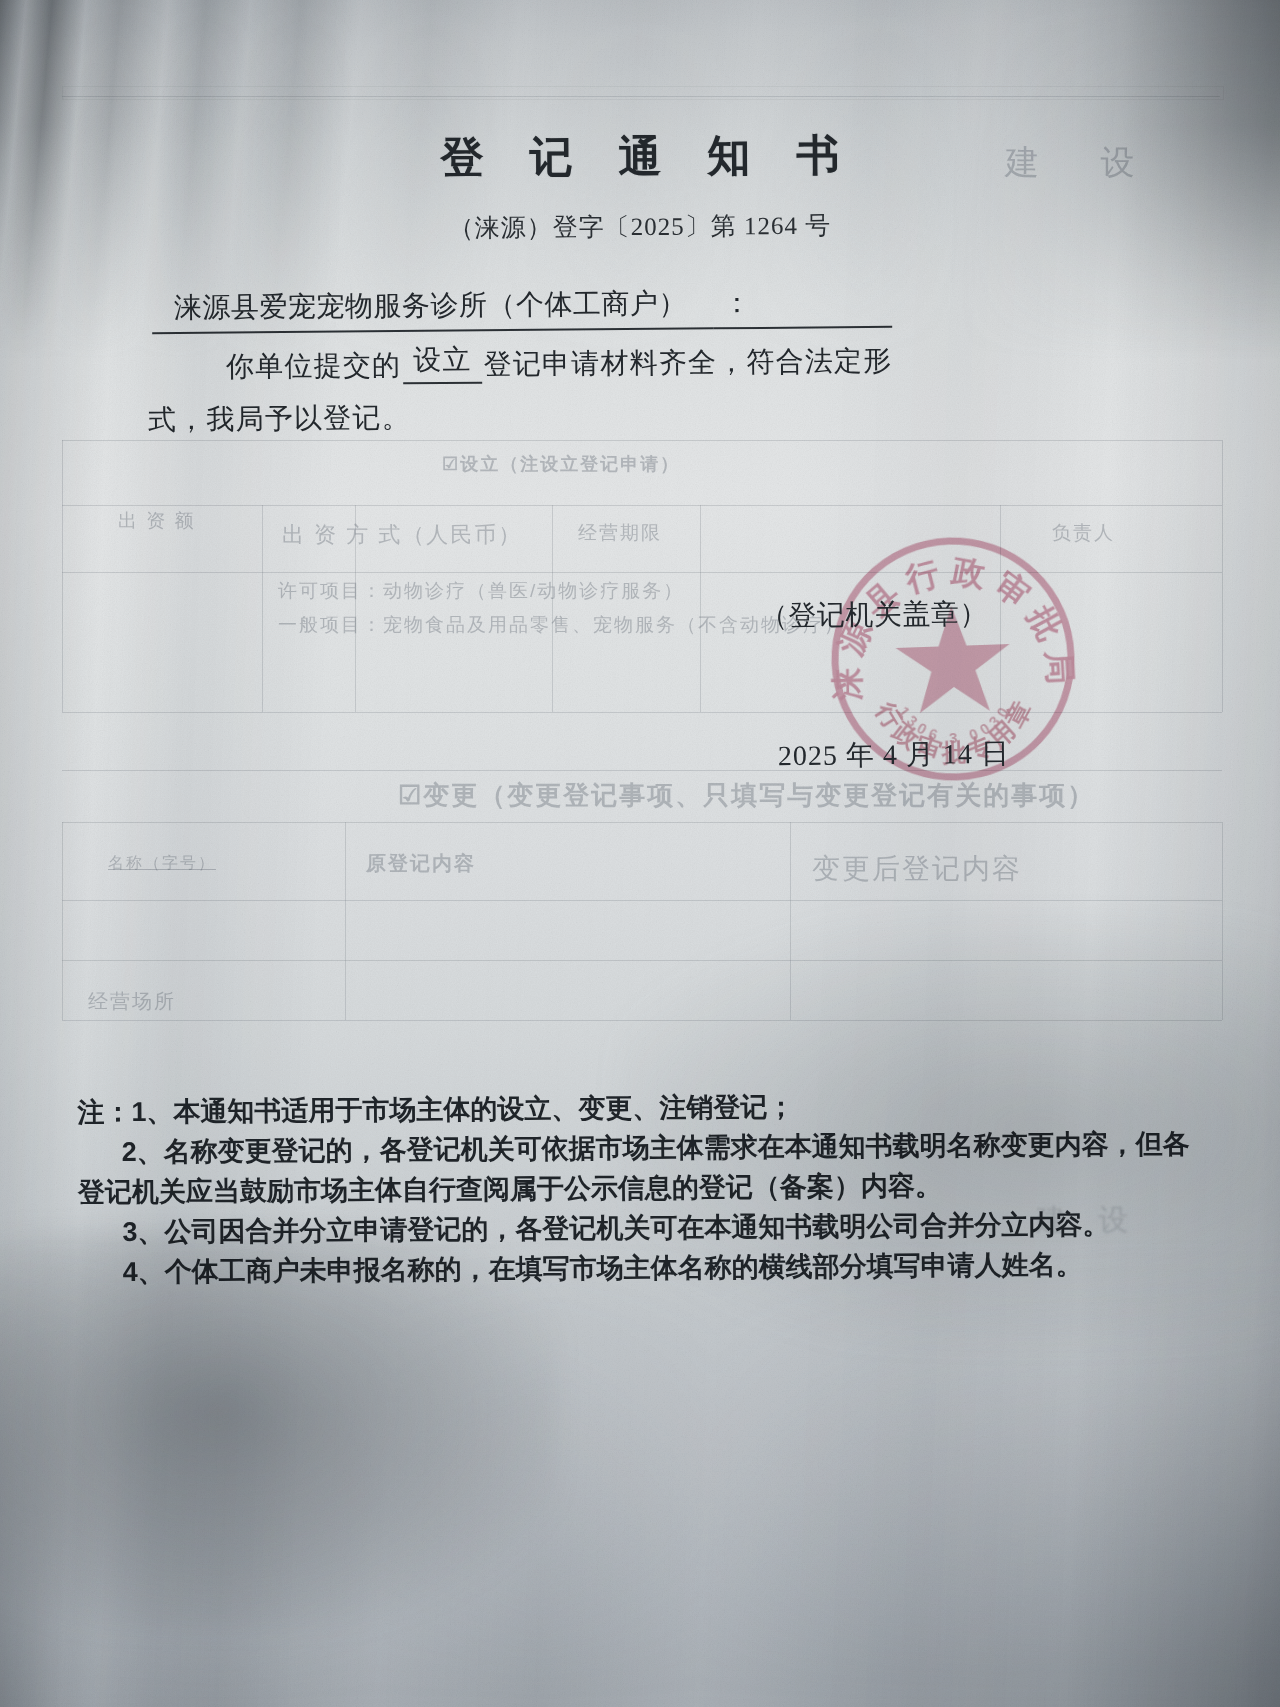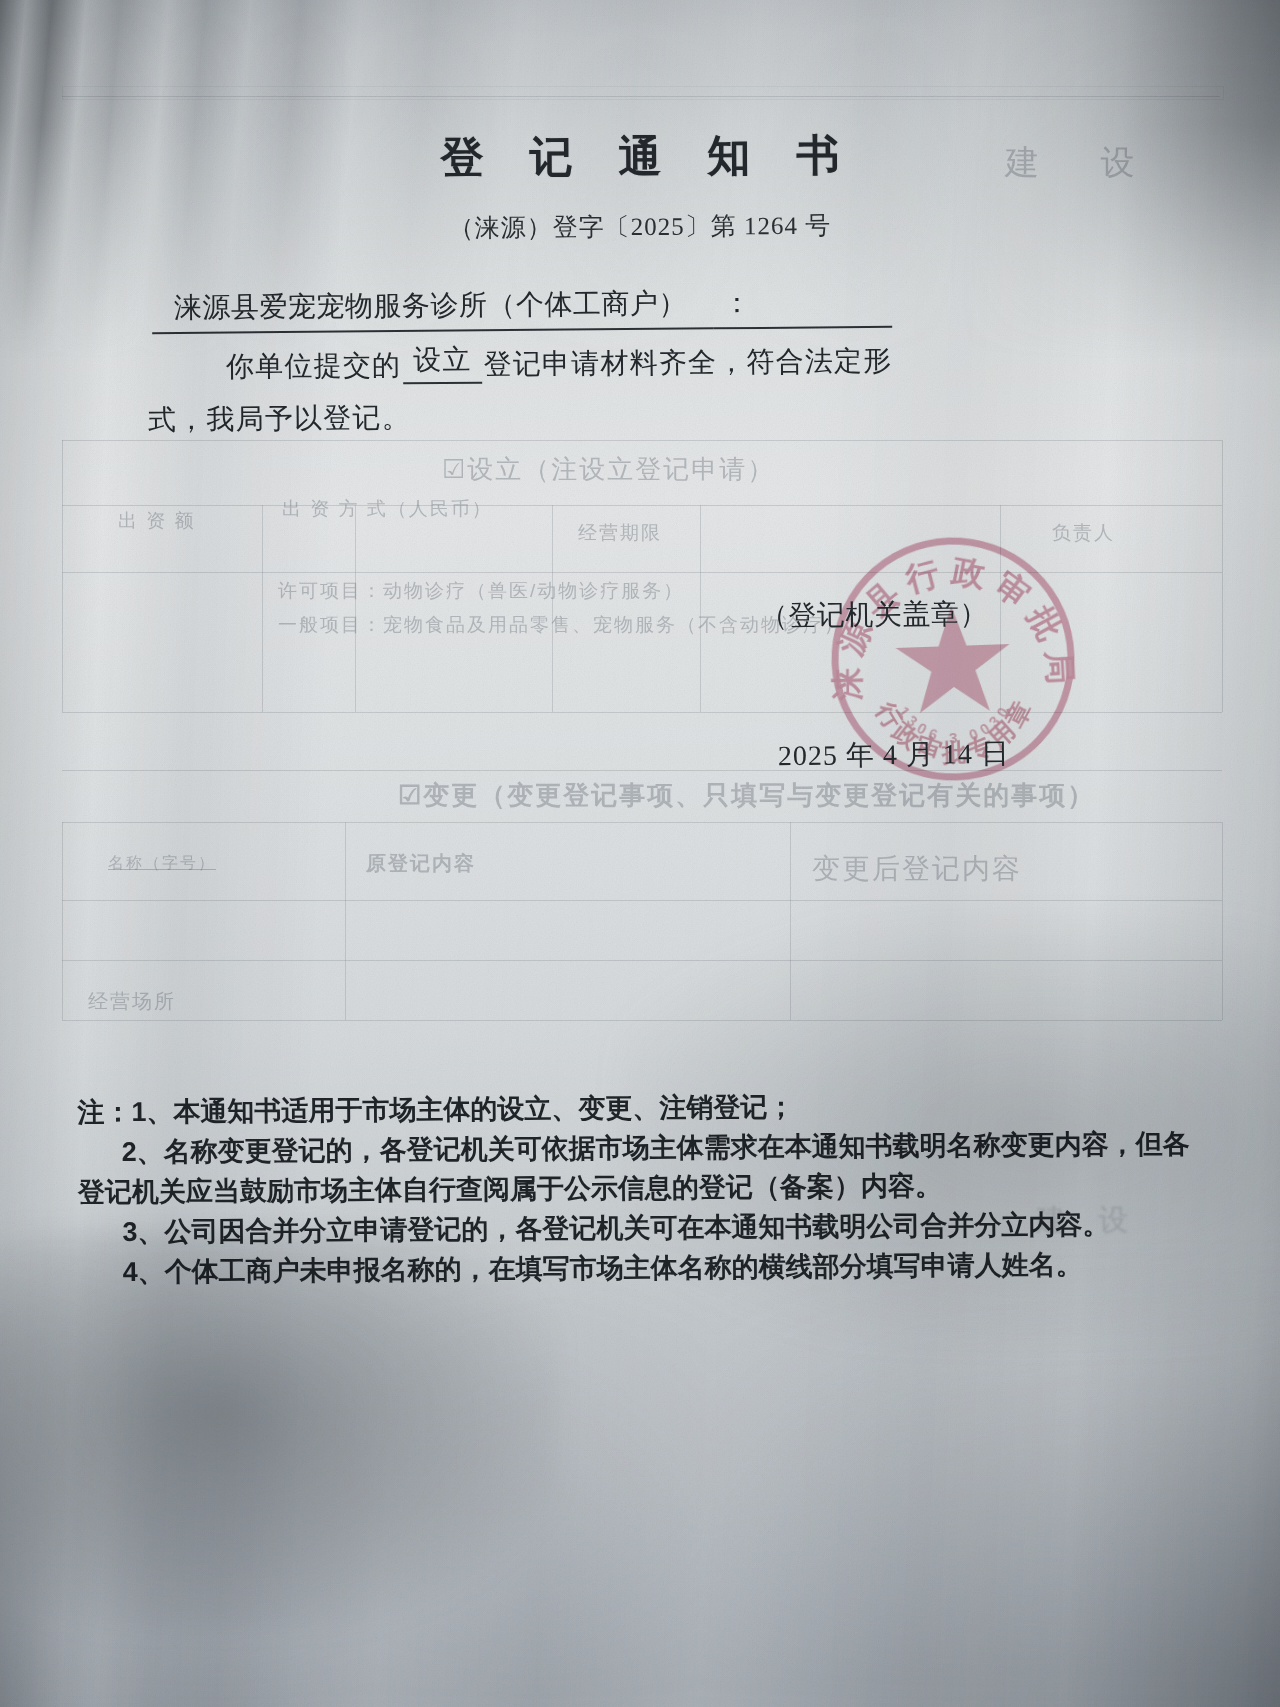--- a/index.html
+++ b/index.html
@@ -330,23 +330,23 @@
     <div class="bleed-line" style="left:552px; top:505px; width:1px; height:207px;"></div>
     <div class="bleed-line" style="left:700px; top:505px; width:1px; height:207px;"></div>
     <div class="bleed-line" style="left:1000px;top:505px; width:1px; height:207px;"></div>
     <div class="bleed-line" style="left:1222px;top:440px; width:1px; height:272px;"></div>
     <div class="bleed-line" style="left:62px;  top:822px; width:1px; height:198px;"></div>
     <div class="bleed-line" style="left:345px; top:822px; width:1px; height:198px;"></div>
     <div class="bleed-line" style="left:790px; top:822px; width:1px; height:198px;"></div>
     <div class="bleed-line" style="left:1222px;top:822px; width:1px; height:198px;"></div>
 
     <div class="bleed" style="left:1005px; top:140px; font-size:34px; letter-spacing:26px;">建 设</div>
-    <div class="bleed" style="left:442px; top:452px; font-size:26px; font-weight:400;">☑设立（注设立登记申请）</div>
+    <div class="bleed" style="left:442px; top:452px; font-size:18px; font-weight:700;">☑设立（注设立登记申请）</div>
     <div class="bleed" style="left:118px; top:508px; font-size:19px;">出 资 额</div>
-    <div class="bleed" style="left:282px; top:496px; font-size:19px;">出 资 方 式（人民币）</div>
+    <div class="bleed" style="left:282px; top:520px; font-size:22px;">出 资 方 式（人民币）</div>
     <div class="bleed" style="left:578px; top:520px; font-size:19px;">经营期限</div>
     <div class="bleed" style="left:1052px; top:520px; font-size:19px;font-family:Liberation Serif, serif;">负责人</div>
     <div class="bleed" style="left:278px; top:578px; font-size:19px;">许可项目：动物诊疗（兽医/动物诊疗服务）</div>
     <div class="bleed" style="left:278px; top:612px; font-size:19px;">一般项目：宠物食品及用品零售、宠物服务（不含动物诊疗）</div>
     <div class="bleed" style="left:398px; top:778px; font-size:26px; font-weight:700;">☑变更（变更登记事项、只填写与变更登记有关的事项）</div>
     <div class="bleed" style="left:108px; top:848px; font-size:16px; white-space:normal; width:150px; line-height:30px;text-decoration:underline;">名称（字号）</div>
     <div class="bleed" style="left:366px; top:850px; font-size:20px;font-weight:bold;">原登记内容</div>
     <div class="bleed" style="left:812px; top:850px; font-size:28px;">变更后登记内容</div>
     <div class="bleed" style="left:88px; top:988px; font-size:20px;">经营场所</div>
     <div class="bleed-faint" style="left:1036px; top:1200px; font-size:30px; letter-spacing:12px;">建 设</div>

